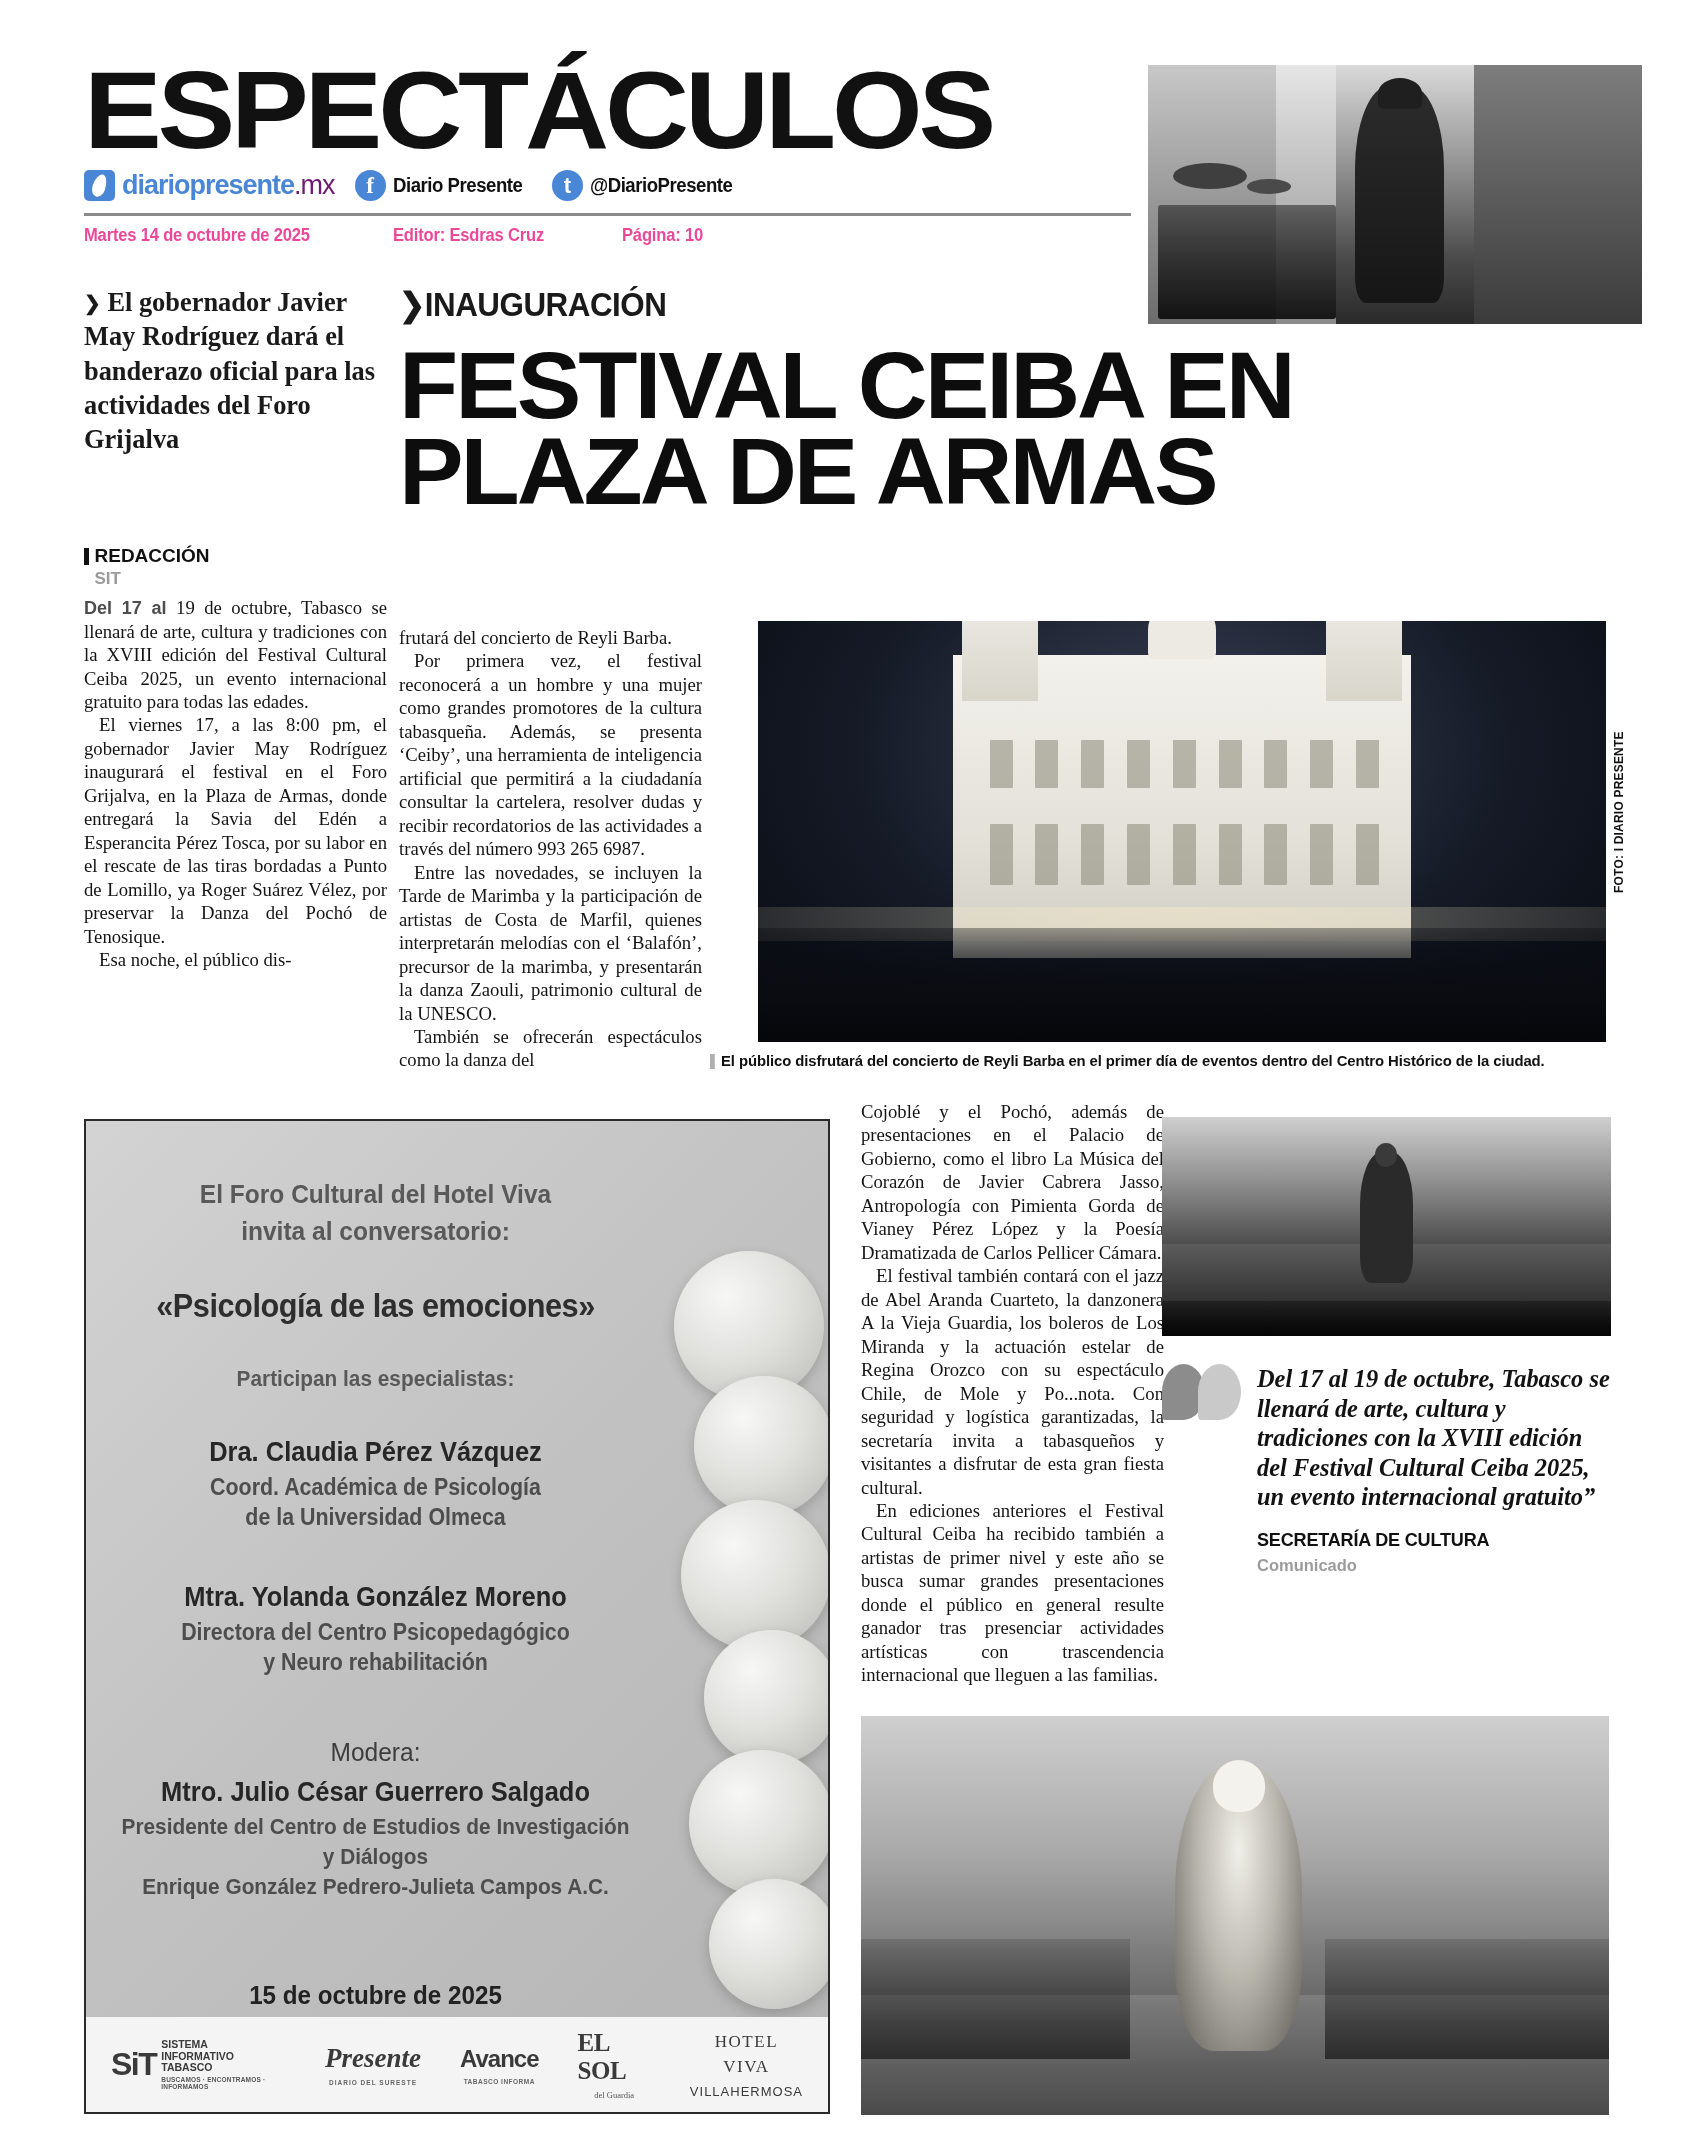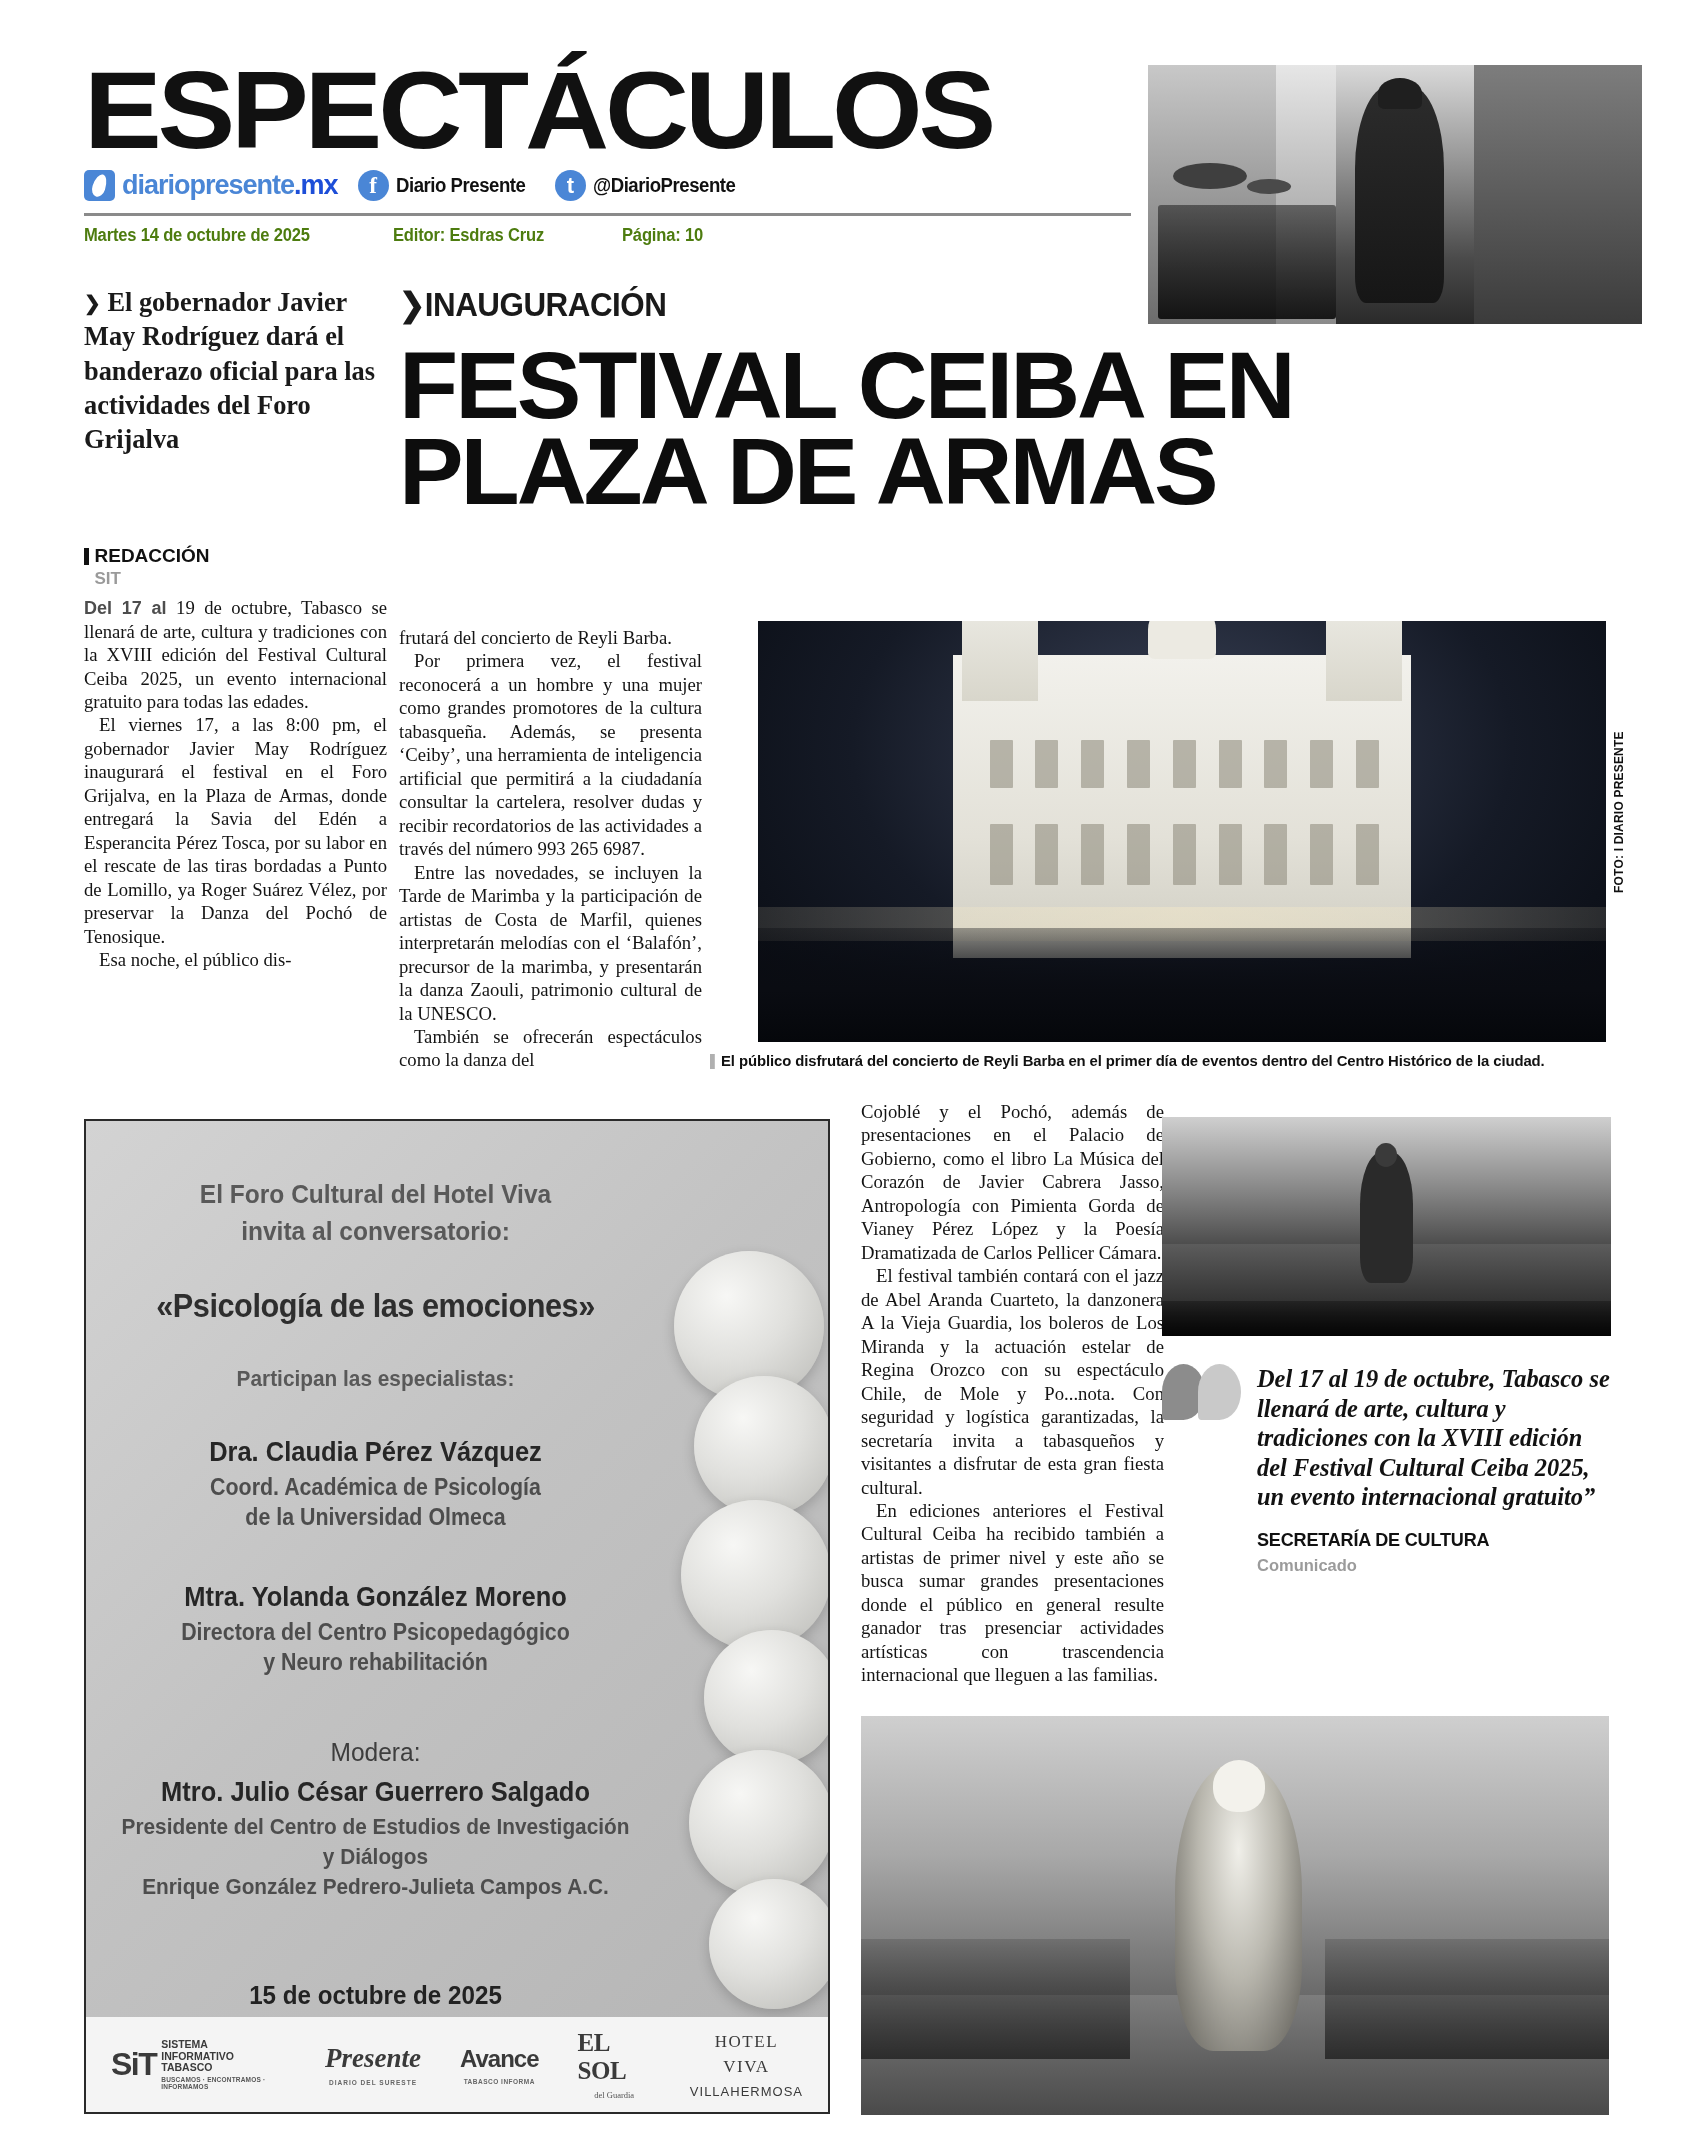--- a/index.html
+++ b/index.html
@@ -38,21 +38,21 @@
     background:#fff; transform: rotate(18deg);
   }
   .logo-mark::before {
     content:""; position:absolute; left:2px; top:2px; width:27px; height:27px;
     border-radius:4px; background:#4a86d6;
   }
   .logo-text {
     font-family: "Liberation Sans", sans-serif; font-weight:700;
     font-size: 27px; color: #4a86d6; letter-spacing:-1px;
   }
-  .logo-text .mx { color:#1d4ed8; font-weight:700; }
+  .logo-text .mx { color:#701a75; font-weight:400; }
   .fb-circle, .tw-circle {
     width: 31px; height: 31px; border-radius: 50%;
     background:#4a86d6; color:#fff;
     font-family:"Liberation Serif", serif; font-weight:700; font-size:23px;
     display:flex; align-items:center; justify-content:center;
     line-height:1;
   }
   .tw-circle { background:#4a86d6; font-family:"Liberation Sans", sans-serif; font-size:22px; }
   .social-label {
     font-family:"Liberation Sans", sans-serif; font-weight:700;
@@ -60,21 +60,21 @@
     transform: scaleX(0.93); transform-origin:left center;
   }
   .rule-main {
     position:absolute; left:84px; top:213px; width:1047px; height:3px;
     background:#8a8a8a;
   }
   .dateline {
     position:absolute; left:84px; top:225px; width:698px;
     display:flex; align-items:center;
     font-family:"Liberation Sans", sans-serif; font-weight:700;
-    font-size:18px; color:#4d7c0f; letter-spacing:-0.2px;
+    font-size:18px; color:#ec4899; letter-spacing:-0.2px;
   }
   .dateline .d1 { width:309px; transform:scaleX(0.92); transform-origin:left; }
   .dateline .d2 { width:229px; transform:scaleX(0.92); transform-origin:left; }
   .dateline .d3 { transform:scaleX(0.92); transform-origin:left; }
 
   
   .photo-top {
     position:absolute; left:1148px; top:65px; width:494px; height:259px;
     background: linear-gradient(180deg,#d9d9d9 0%,#9a9a9a 35%,#4a4a4a 75%,#2a2a2a 100%);
     overflow:hidden;

